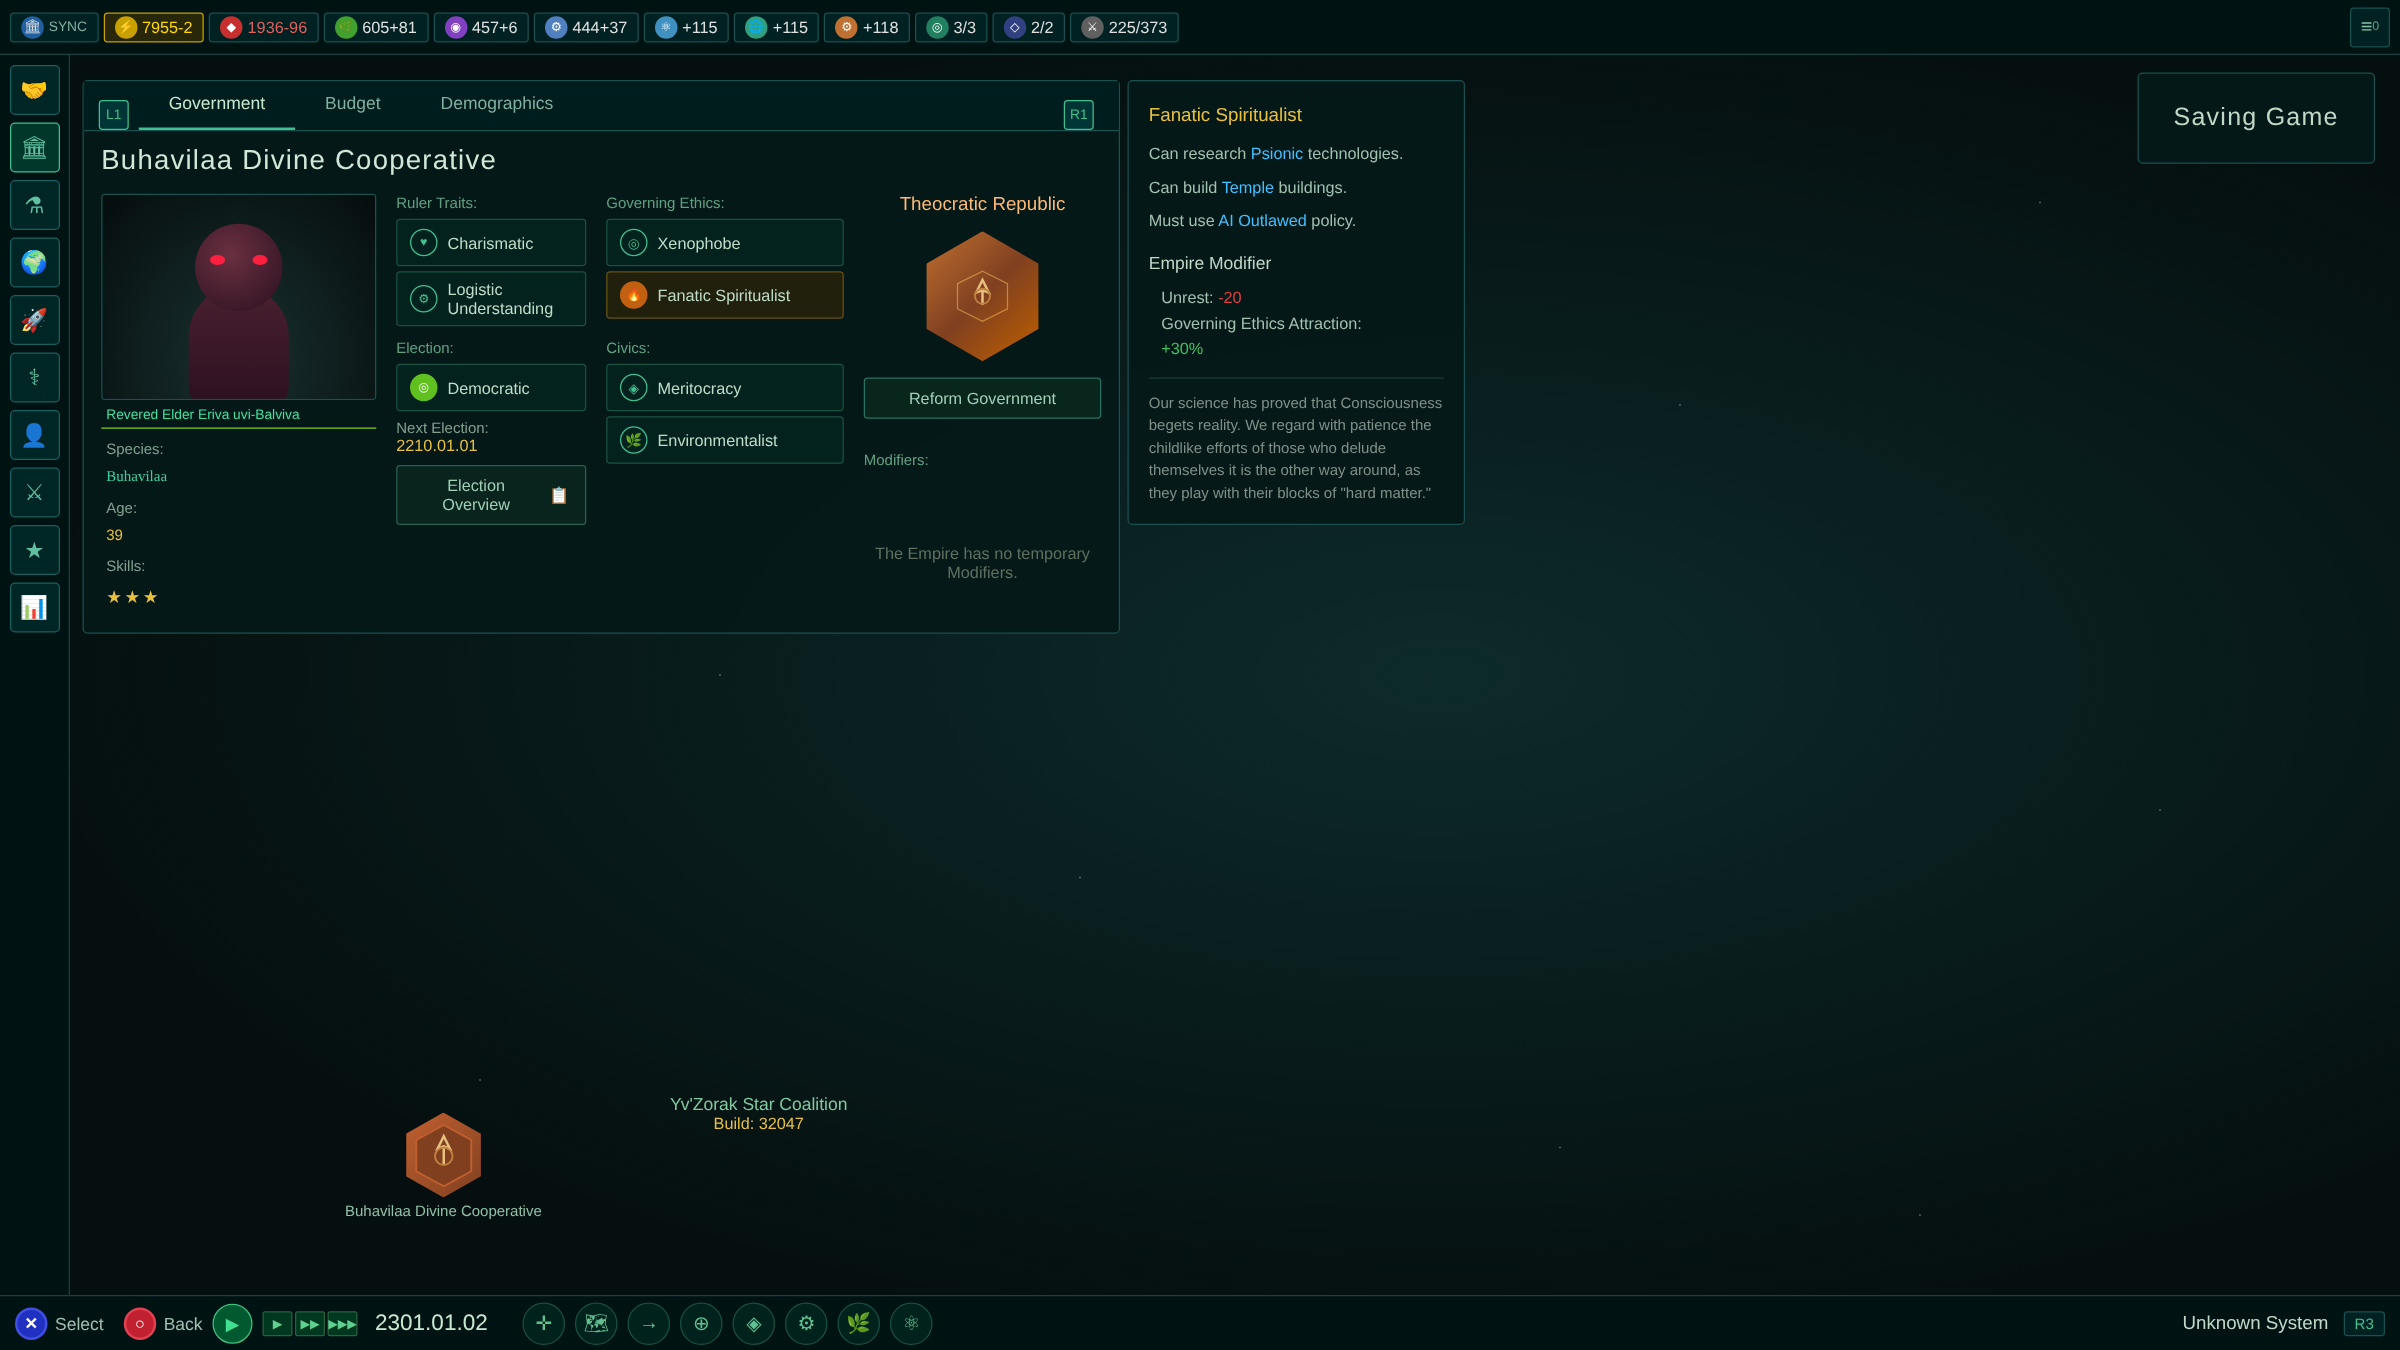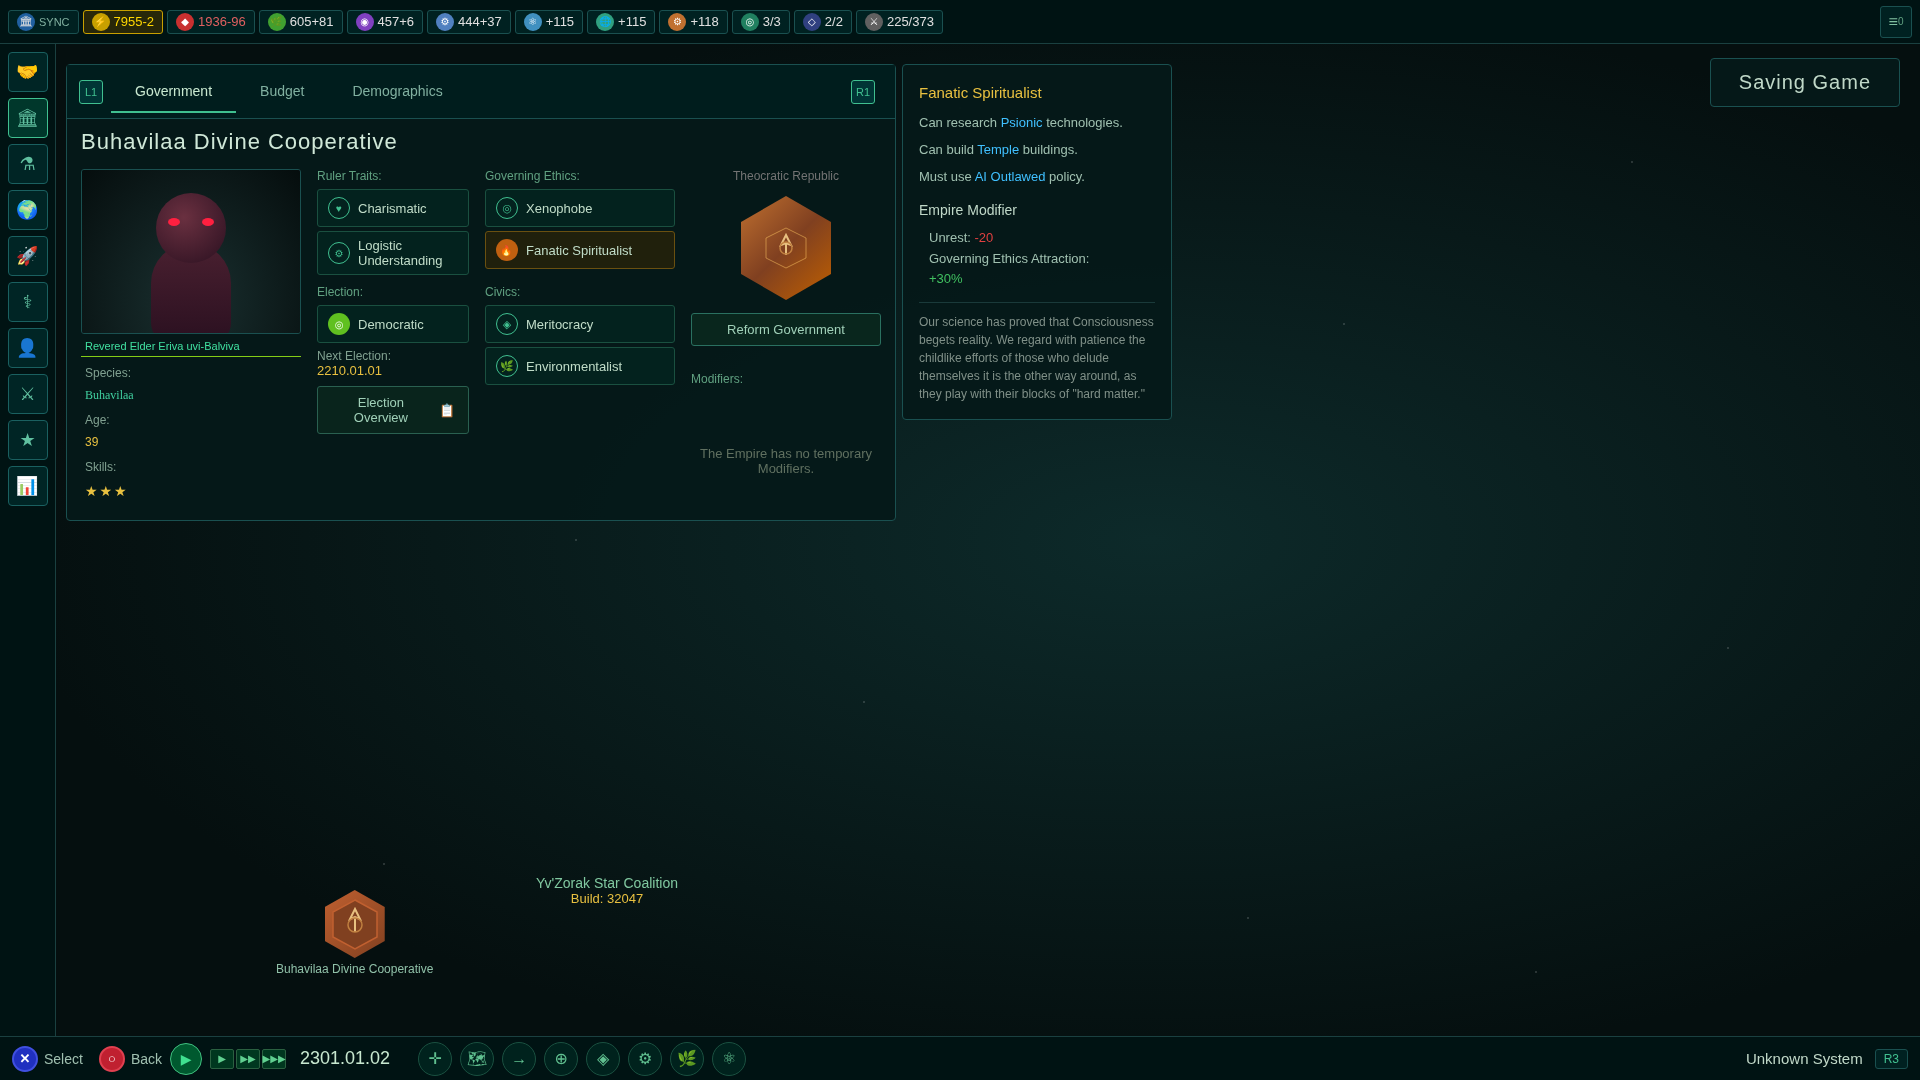--- a/index.html
+++ b/index.html
@@ -160,25 +160,25 @@
       left: 10px;
       width: 830px;
       background: rgba(5,25,25,0.97);
       border: 1px solid #1a5050;
       border-radius: 4px;
     }
 
     
     .panel-tabs {
       display: flex;
-      align-items: center;
+      align-items: flex-end;
       background: rgba(0,30,30,0.9);
       border-bottom: 1px solid #1a5050;
       padding: 0 12px;
-      height: 54px;
+      height: 40px;
     }
     .panel-tab {
       padding: 4px 24px;
       height: 42px;
       display: flex;
       align-items: center;
       cursor: pointer;
       color: #80b0a0;
       font-size: 14px;
       border-bottom: 2px solid transparent;
@@ -391,22 +391,22 @@
 
     
     .gov-type-section {
       width: 190px;
       display: flex;
       flex-direction: column;
       align-items: center;
       gap: 10px;
     }
     .gov-type-label {
-      font-size: 12px;
-      color: #737373;
+      font-size: 15px;
+      color: #fdba74;
     }
     .gov-hexagon {
       width: 100px;
       height: 110px;
       position: relative;
       display: flex;
       align-items: center;
       justify-content: center;
     }
     .hex-shape {
@@ -546,21 +546,21 @@
     }
 
     
     .saving-overlay {
       position: absolute;
       top: 14px;
       right: 20px;
       background: rgba(5,25,25,0.97);
       border: 1px solid #1a5050;
       border-radius: 4px;
-      padding: 12px 28px;
+      padding: 24px 28px;
       font-size: 20px;
       color: #c0d8c8;
       font-weight: 300;
       letter-spacing: 1px;
       z-index: 200;
       margin-left: 34px;
     }
 
     
     .bottom-bar {

